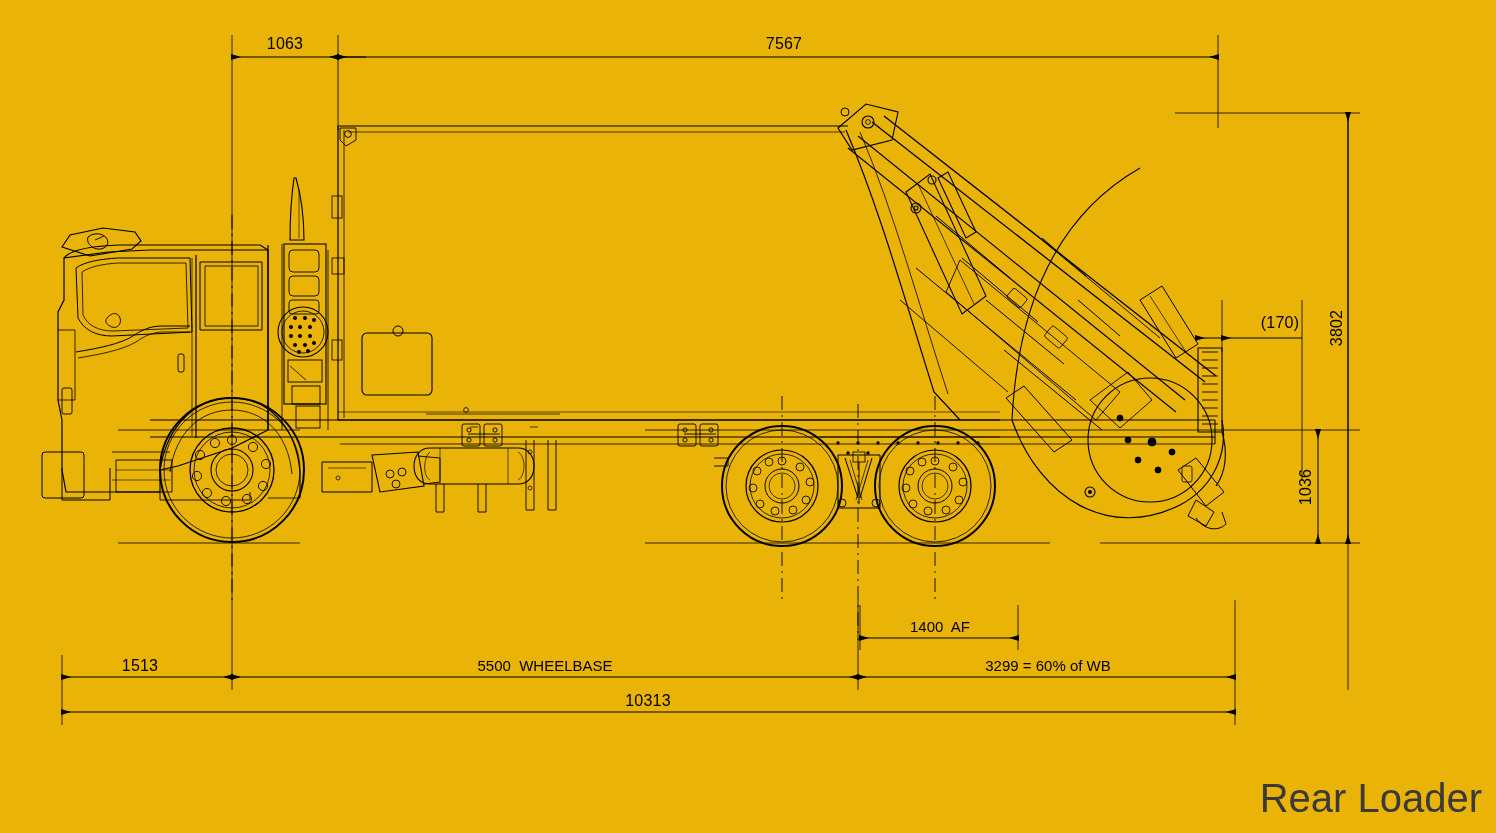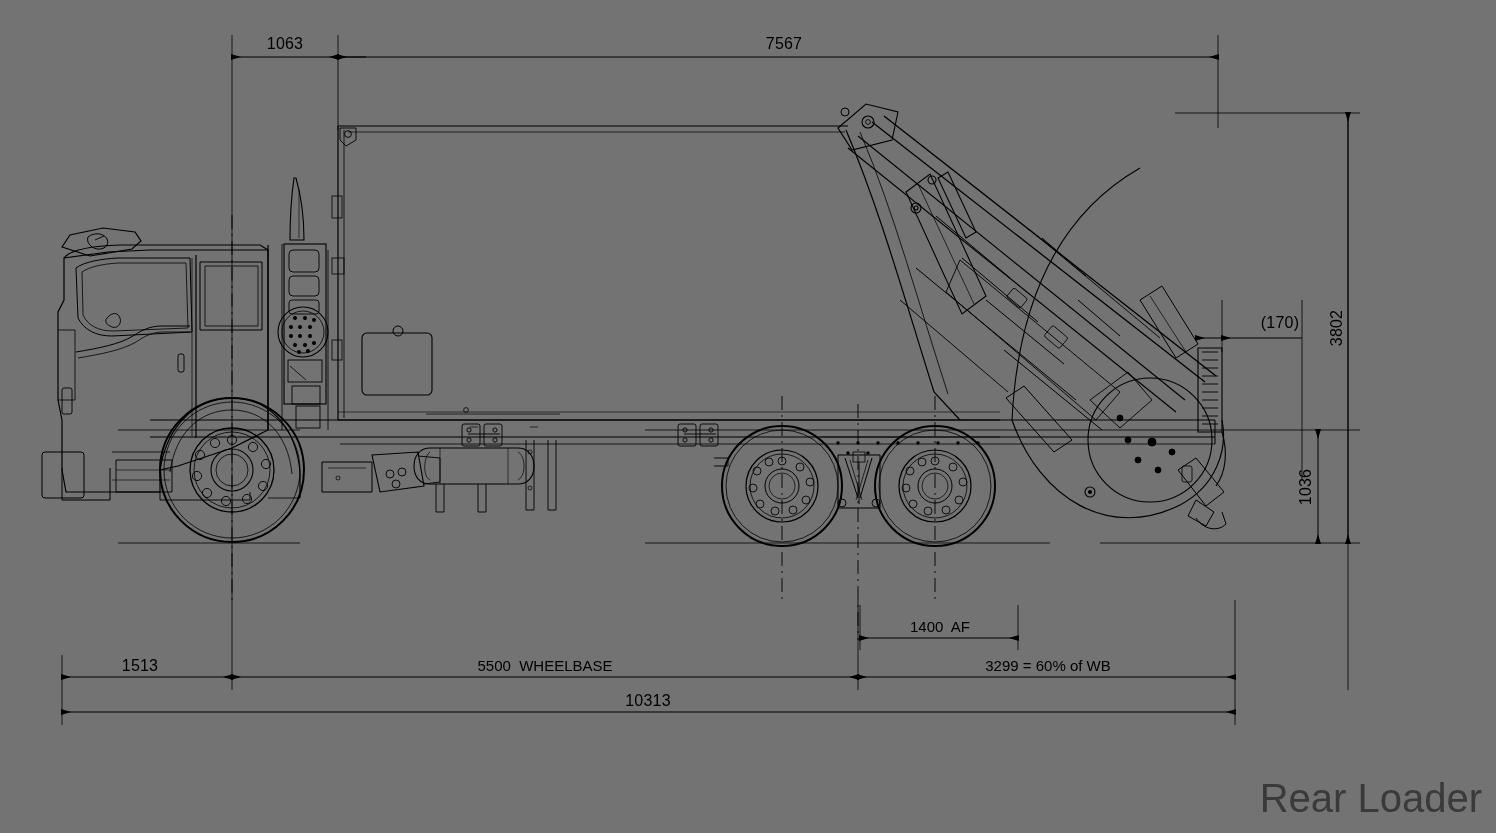--- a/index.html
+++ b/index.html
@@ -1,17 +1,17 @@
 <!DOCTYPE html>
 <html><head>
 <meta charset="utf-8">
 <style>
   html,body{margin:0;padding:0;background:#ffffff;}
   body{width:1496px;height:833px;overflow:hidden;font-family:"Liberation Sans",sans-serif;}
-  #sheet{position:relative;width:1496px;height:833px;background:#737373;}
+  #sheet{position:relative;width:1496px;height:833px;background:#eab308;}
   #sheet svg{position:absolute;left:0;top:0;}
   .dimtext{font-family:"Liberation Sans",sans-serif;font-size:16px;fill:#000;letter-spacing:0.2px;}
   .dimtext-cond{font-family:"Liberation Sans",sans-serif;font-size:15px;fill:#000;}
   .title{font-family:"Liberation Sans",sans-serif;font-size:40px;fill:#3a3a3a;}
   text{white-space:pre;}
 </style>
 </head>
 <body>
 
 <div id="sheet">

